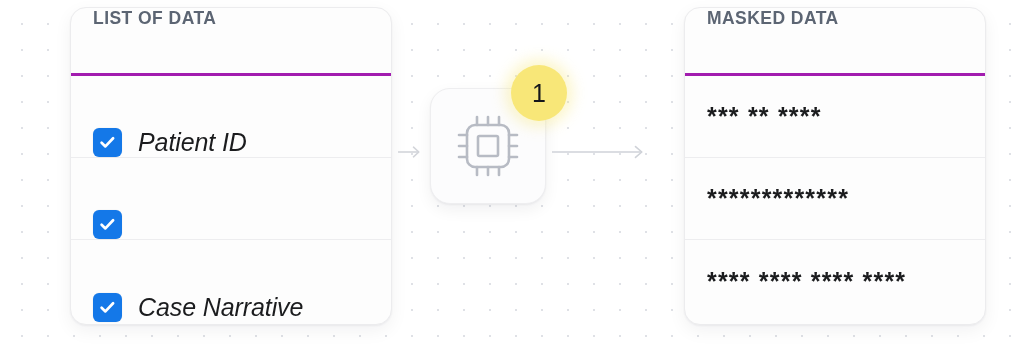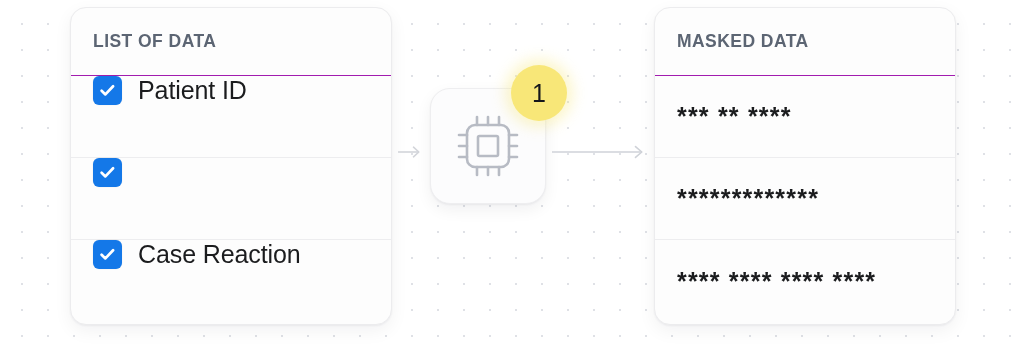--- a/index.html
+++ b/index.html
@@ -36,46 +36,47 @@
     background: #fdfdfd;
     border-radius: 16px;
     border: 1px solid #ececee;
     box-shadow: 0 1px 2px rgba(16, 20, 32, .05),
                 0 6px 18px rgba(16, 20, 32, .055);
     box-sizing: border-box;
     overflow: hidden;
   }
 
   #list-card   { left: 70px;  top: 7px;  width: 322px; height: 318px; }
-  #masked-card { left: 654px; top: 7px;  width: 302px; height: 318px; }
+  #masked-card { left: 684px; top: 7px;  width: 302px; height: 318px; }
 
   .card-header {
     height: 68px;
     display: flex;
-    align-items: center;
+    align-items: flex-start;
     padding: 0 0 0 22px;
-    border-bottom: 1px solid #a21caf;
+    border-bottom: 3px solid #a21caf;
     box-sizing: border-box;
   }
   .card-header-title {
     font-size: 17.5px;
     letter-spacing: .45px;
     font-weight: 600;
     color: #5c6573;
     white-space: nowrap;
   }
 
   
   .list-row {
     height: 82px;
     display: flex;
-    align-items: flex-start;
+    align-items: flex-end;
     padding-left: 22px;
     border-bottom: 1px solid #ededef;
     box-sizing: border-box;
+    font-style: italic;
   }
   .list-row:last-child { border-bottom: none; }
 
   .checkbox {
     width: 29px;
     height: 29px;
     min-width: 29px;
     border-radius: 6px;
     background: #1478e8;
     display: flex;
@@ -186,21 +187,21 @@
         </svg>
       </span>
     </div>
 
     <div class="list-row">
       <span class="checkbox">
         <svg width="19" height="19" viewBox="0 0 19 19" aria-hidden="true">
           <path d="M3.6 9.8 L7.4 13.4 L15.1 5.3" fill="none" stroke="#ffffff" stroke-width="2.7" stroke-linecap="round" stroke-linejoin="round"></path>
         </svg>
       </span>
-      <span class="row-label">Case Reaction</span>
+      <span class="row-label">Case Narrative</span>
     </div>
   </div>
 
   <span class="arrow" id="arrow-left">
     <svg width="26" height="14" viewBox="0 0 26 14" aria-hidden="true">
       <path d="M0 7 H21" stroke="#d3d5da" stroke-width="1.6" fill="none"></path>
       <path d="M15.5 2.2 L20.8 7 L15.5 11.8" stroke="#d3d5da" stroke-width="1.6" fill="none" stroke-linecap="round" stroke-linejoin="round"></path>
     </svg>
   </span>
 

